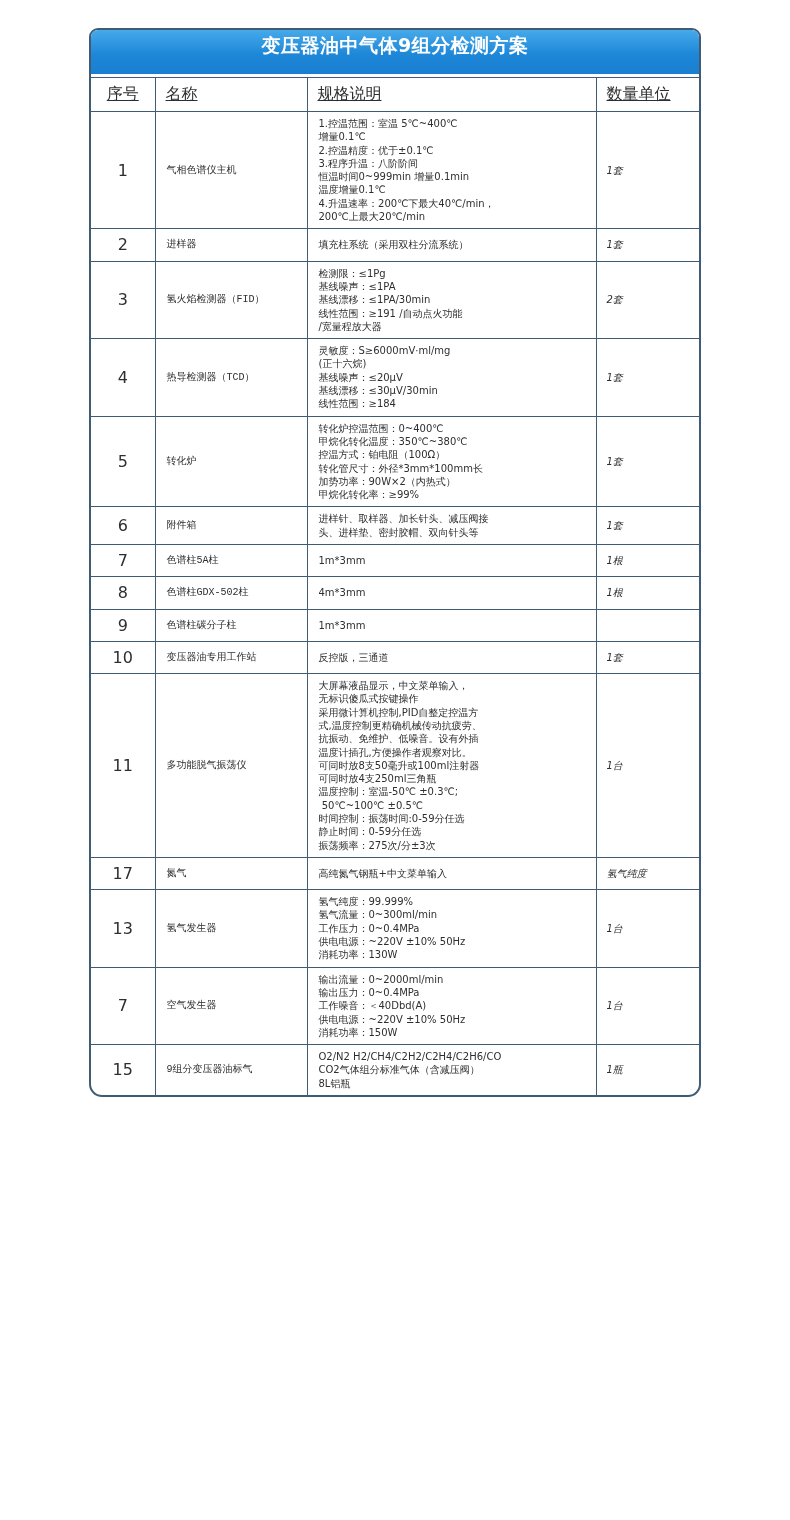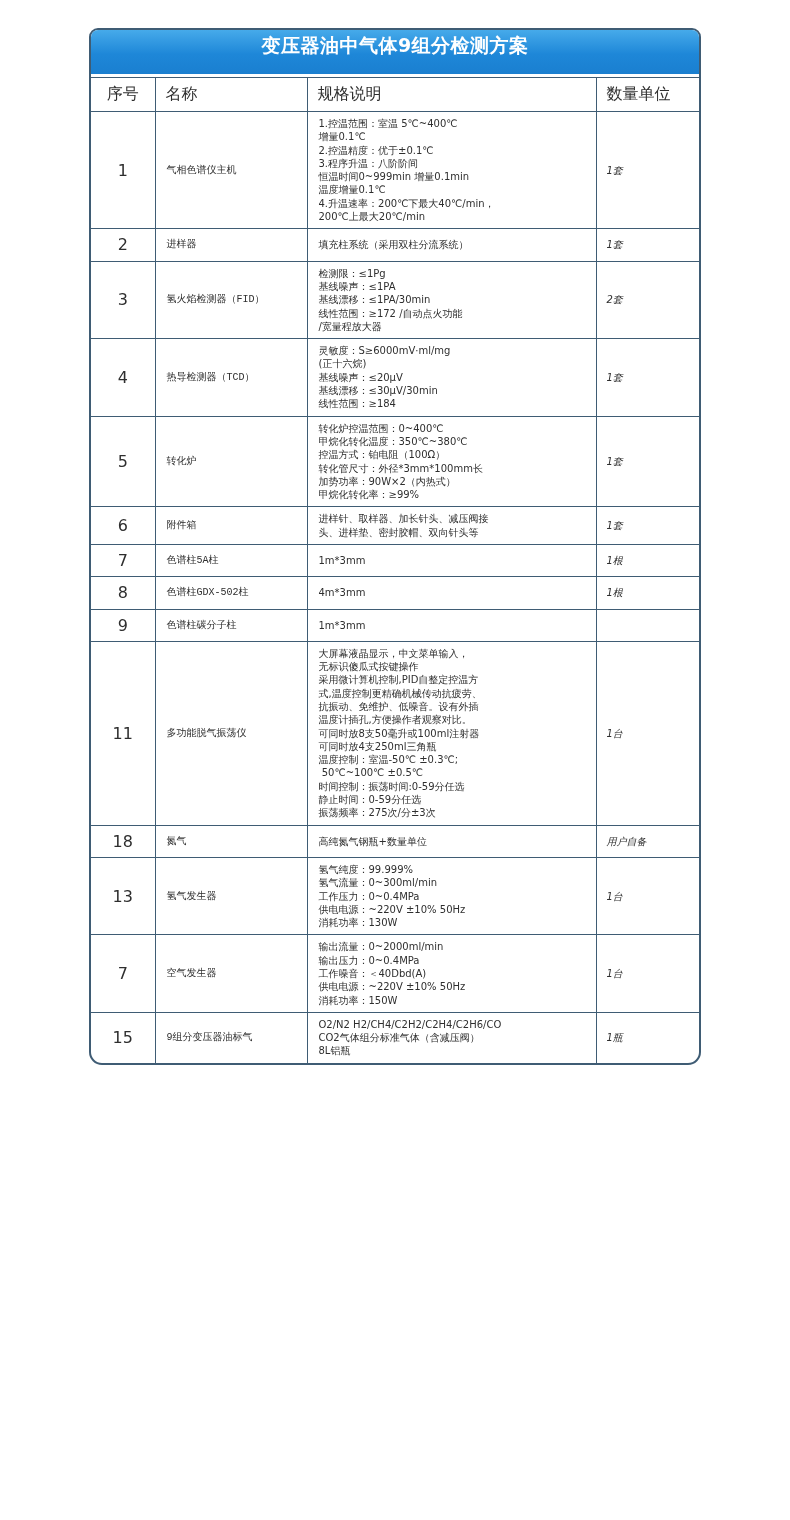--- a/index.html
+++ b/index.html
@@ -50,20 +50,21 @@
   .spec-table th:first-child, .spec-table td:first-child { border-left: none; }
   .spec-table th:last-child,  .spec-table td:last-child  { border-right: none; }
   .spec-table tbody tr:last-child td { border-bottom: none; }
 
   .spec-table th {
     font-size: 16px;
     font-weight: normal;
     text-align: left;
     padding: 6px 10px;
     white-space: nowrap;
+    text-decoration: underline;
   }
   .spec-table th.col-no { text-align: center; padding: 6px 2px; }
 
   .spec-table td {
     font-size: 10px;
     line-height: 1.33;
     padding: 5px 10px;
   }
   td.c-no   { text-align: center; font-size: 16px; padding: 5px 2px; }
   td.c-name { padding-left: 11px; font-family: Liberation Mono, monospace; }
@@ -117,21 +118,21 @@
           <td class="c-name">进样器</td>
           <td class="c-spec">填充柱系统（采用双柱分流系统）</td>
           <td class="c-qty">1套</td>
         </tr>
         <tr>
           <td class="c-no">3</td>
           <td class="c-name">氢火焰检测器（FID）</td>
           <td class="c-spec">检测限：≤1Pg
 基线噪声：≤1PA
 基线漂移：≤1PA/30min
-线性范围：≥172 /自动点火功能
+线性范围：≥191 /自动点火功能
 /宽量程放大器</td>
           <td class="c-qty">2套</td>
         </tr>
         <tr>
           <td class="c-no">4</td>
           <td class="c-name">热导检测器（TCD）</td>
           <td class="c-spec">灵敏度：S≥6000mV·ml/mg
 (正十六烷)
 基线噪声：≤20μV
 基线漂移：≤30μV/30min
@@ -166,44 +167,50 @@
           <td class="c-no">8</td>
           <td class="c-name">色谱柱GDX-502柱</td>
           <td class="c-spec">4m*3mm</td>
           <td class="c-qty">1根</td>
         </tr>
         <tr>
           <td class="c-no">9</td>
           <td class="c-name">色谱柱碳分子柱</td>
           <td class="c-spec">1m*3mm</td>
           <td class="c-qty"></td>
+        </tr>
+        <tr>
+          <td class="c-no">10</td>
+          <td class="c-name">变压器油专用工作站</td>
+          <td class="c-spec">反控版，三通道</td>
+          <td class="c-qty">1套</td>
         </tr>
         <tr>
           <td class="c-no">11</td>
           <td class="c-name">多功能脱气振荡仪</td>
           <td class="c-spec">大屏幕液晶显示，中文菜单输入，
 无标识傻瓜式按键操作
 采用微计算机控制,PID自整定控温方
 式,温度控制更精确机械传动抗疲劳、
 抗振动、免维护、低噪音。设有外插
 温度计插孔,方便操作者观察对比。
 可同时放8支50毫升或100ml注射器
 可同时放4支250ml三角瓶
 温度控制：室温-50℃ ±0.3℃;
  50℃~100℃ ±0.5℃
 时间控制：振荡时间:0-59分任选
 静止时间：0-59分任选
 振荡频率：275次/分±3次</td>
           <td class="c-qty">1台</td>
         </tr>
         <tr>
-          <td class="c-no">18</td>
+          <td class="c-no">17</td>
           <td class="c-name">氮气</td>
-          <td class="c-spec">高纯氮气钢瓶+数量单位</td>
-          <td class="c-qty">用户自备</td>
+          <td class="c-spec">高纯氮气钢瓶+中文菜单输入</td>
+          <td class="c-qty">氢气纯度</td>
         </tr>
         <tr>
           <td class="c-no">13</td>
           <td class="c-name">氢气发生器</td>
           <td class="c-spec">氢气纯度：99.999%
 氢气流量：0~300ml/min
 工作压力：0~0.4MPa
 供电电源：~220V ±10% 50Hz
 消耗功率：130W</td>
           <td class="c-qty">1台</td>

